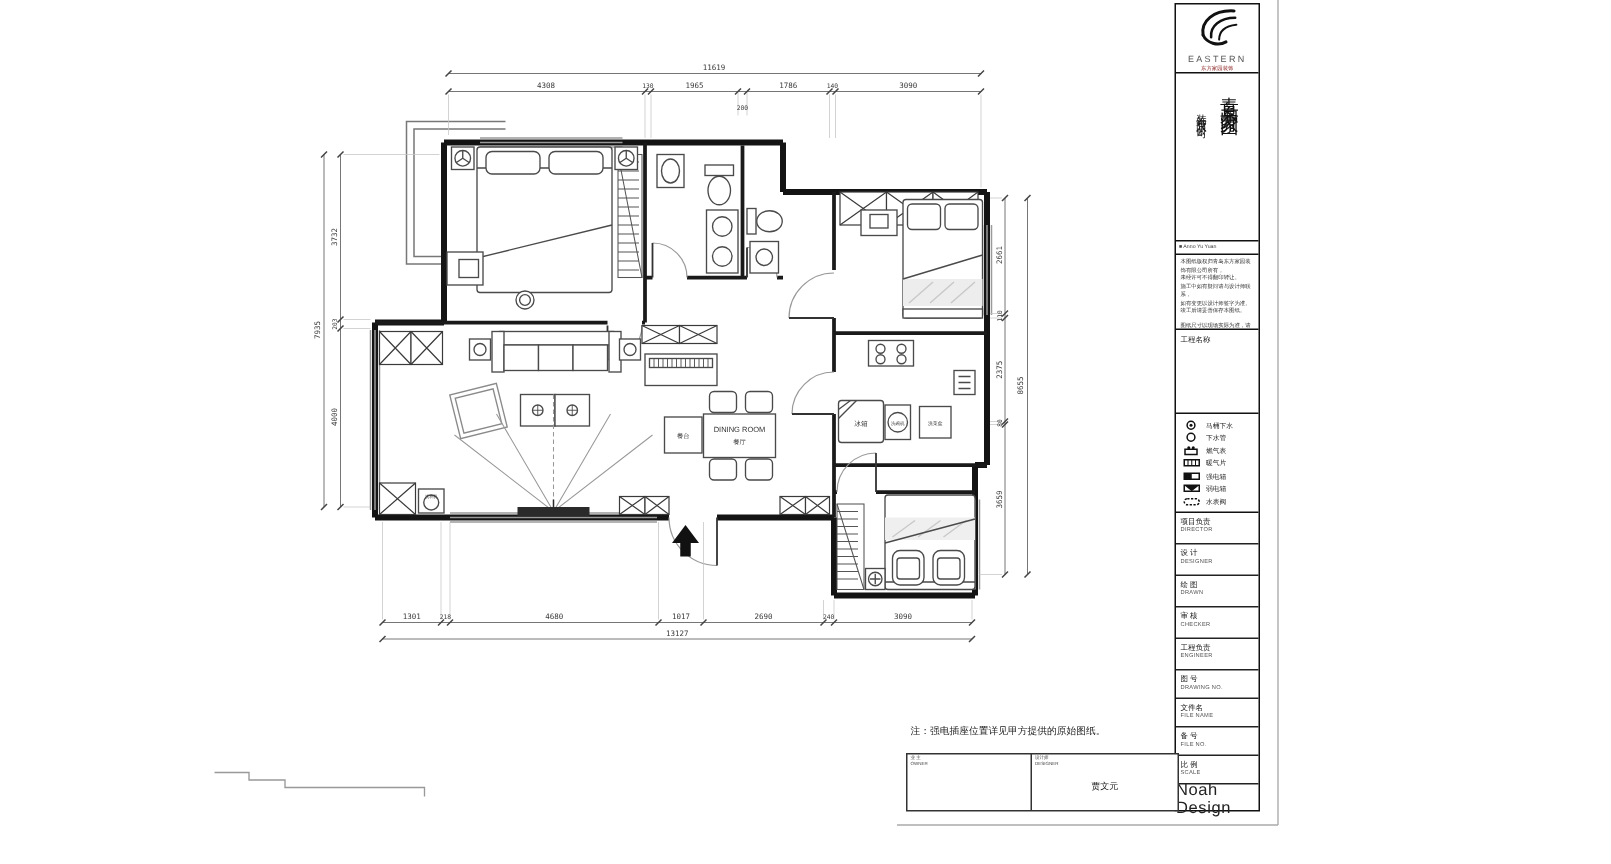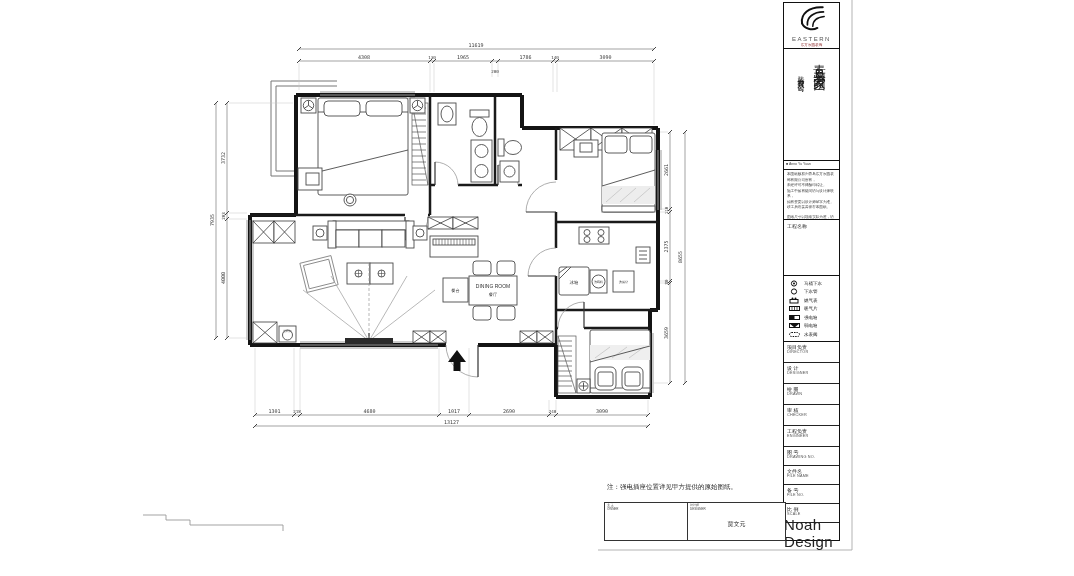--- a/index.html
+++ b/index.html
@@ -25,21 +25,21 @@
   .s-notes .nf{margin-top:4px;}
   .s-proj{height:56px;font-size:5px;color:#222;padding:3px;}
   .s-leg{height:66px;padding:3px 4px;display:flex;flex-direction:column;justify-content:space-between;}
   .leg-row{display:flex;align-items:center;gap:3px;height:8px;}
   .leg-row span{font-size:4.5px;color:#222;white-space:nowrap;}
   .prow{border-bottom:1px solid #222;box-sizing:border-box;padding:2px 3px;flex:none;}
   .prow .cn{font-size:5px;color:#111;}
   .prow .en{font-size:3.8px;color:#555;letter-spacing:.2px;}
   .r21{height:21px;}.r19{height:19px;}
   .noah{height:20px;display:flex;align-items:center;justify-content:center;
-        font-size:15px;letter-spacing:.4px;color:#222;flex:none;}
+        font-size:11px;letter-spacing:.4px;color:#222;flex:none;}
   
   .note{position:absolute;left:607px;top:483px;font-size:6.5px;color:#222;}
   .signwrap{position:absolute;left:604px;top:502px;display:flex;}
   .sbox{border:1px solid #333;box-sizing:border-box;height:39px;position:relative;background:#fff;}
   .sb-l{width:84px;}.sb-r{width:98px;border-left:none;}
   .sh{position:absolute;left:2px;top:1px;font-size:3px;color:#444;line-height:1.3;}
   .sname{position:absolute;left:0;right:0;top:17px;text-align:center;font-size:6px;color:#222;}
 </style>
 </head>
 <body>

